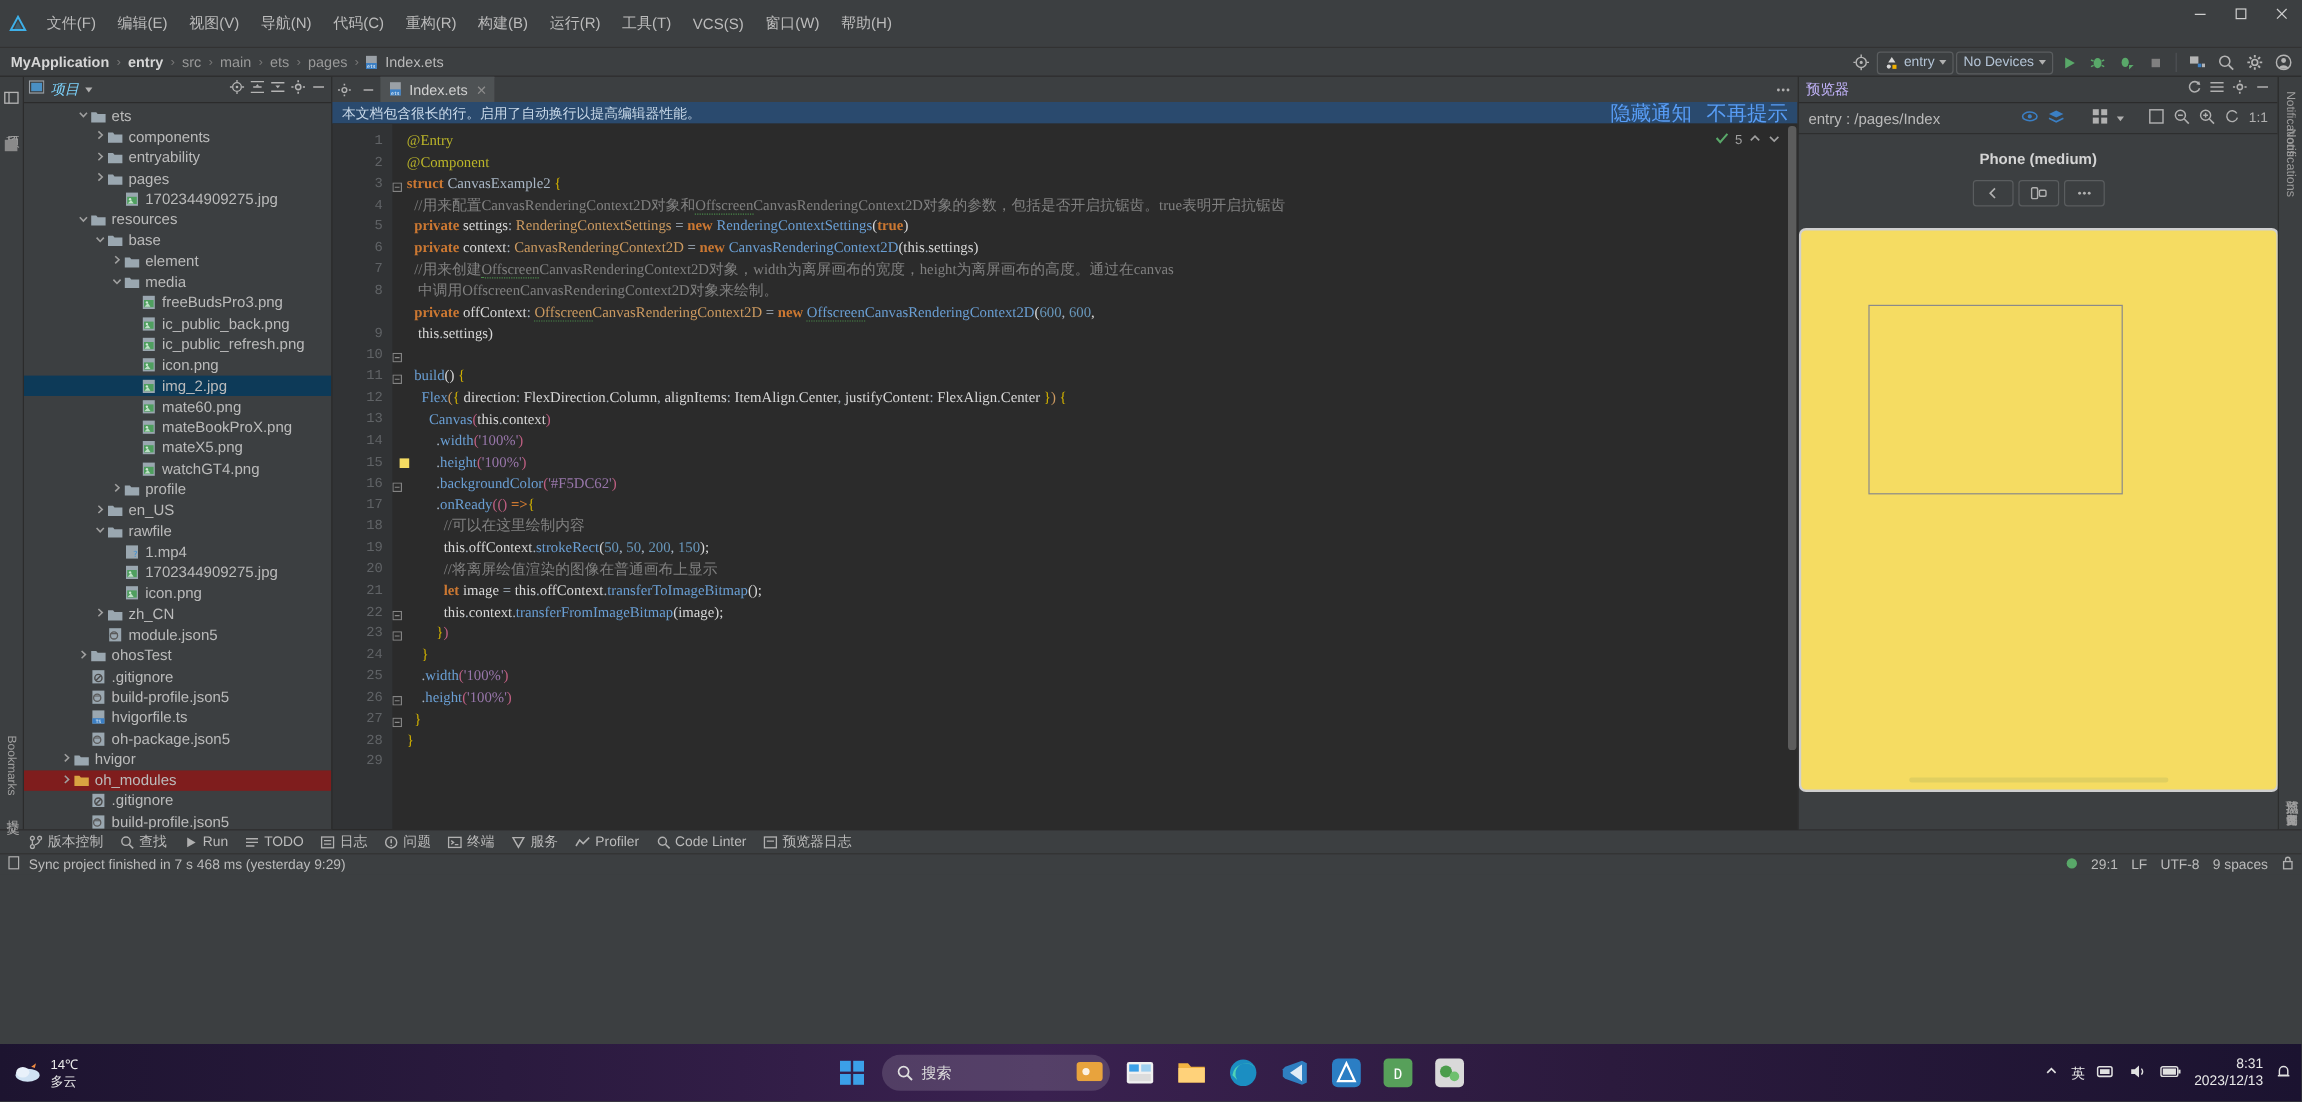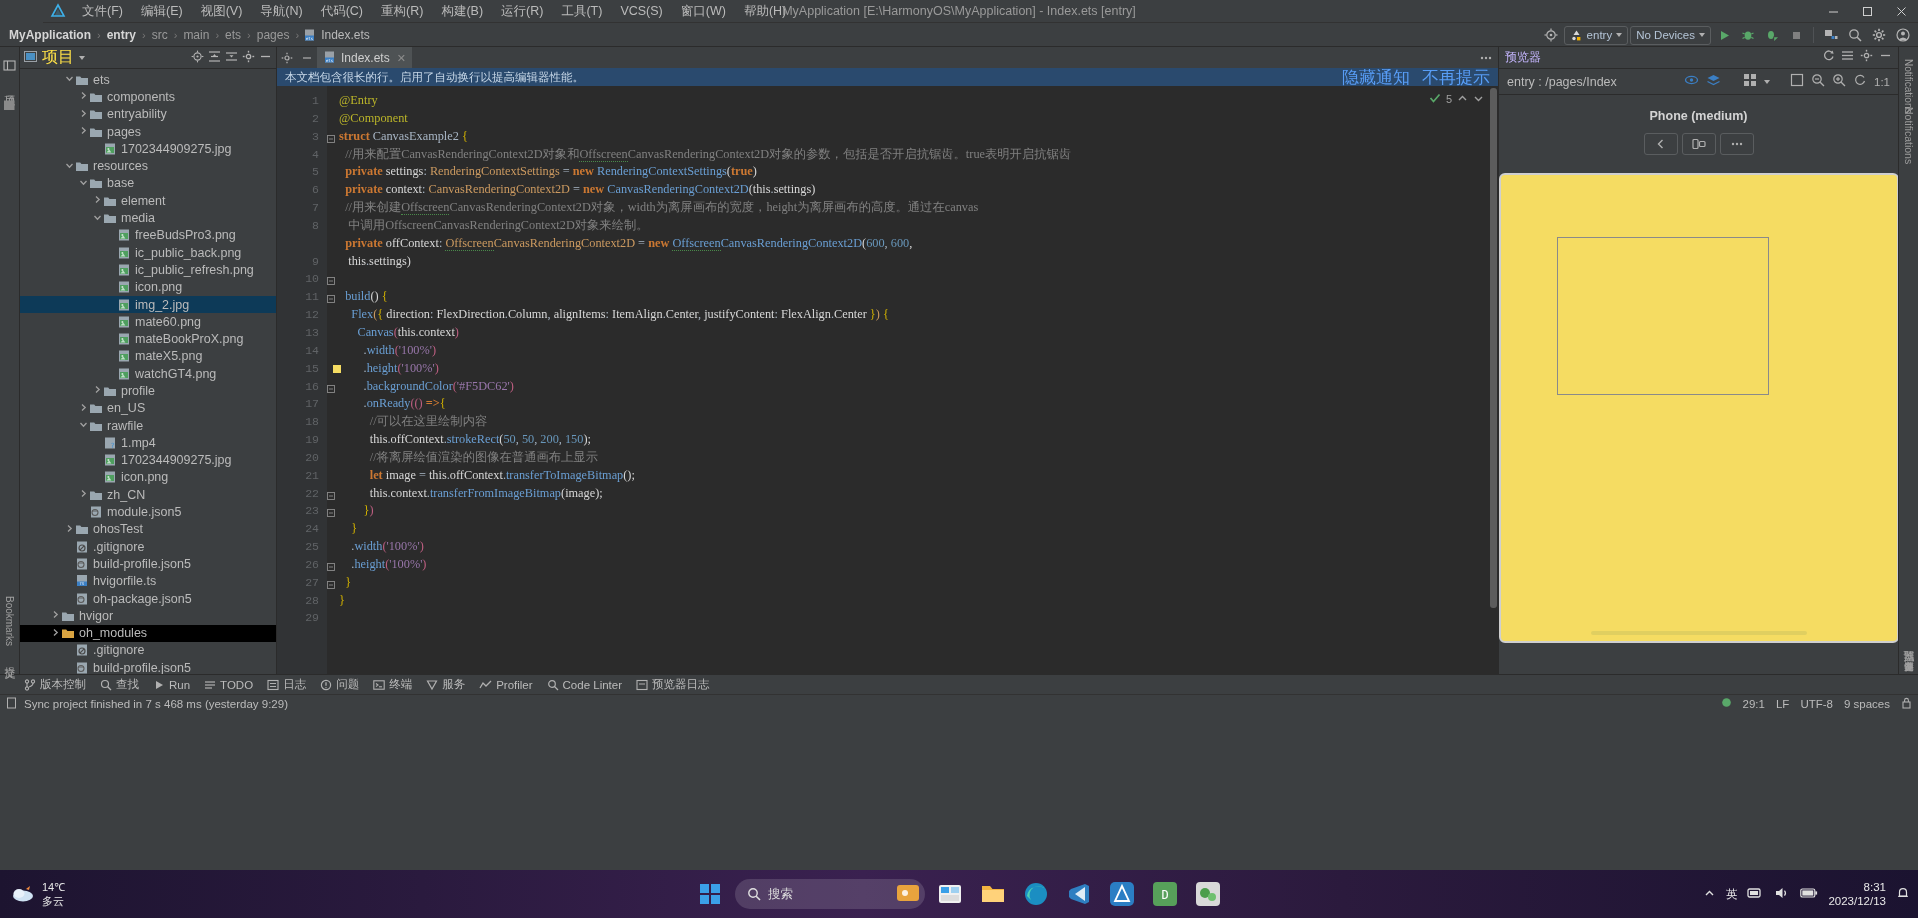--- a/index.html
+++ b/index.html
@@ -6,23 +6,22 @@
   html, body {
     width: 1918px; height: 918px;
     overflow: hidden;
     font-family: "Liberation Sans", sans-serif;
     background: #3c3f41;
   }
   .app { position: relative; width: 1918px; height: 918px; }
 
   
   .titlebar {
-    height: 23px; background: #3c3f41; display: flex; align-items: center;
+    height: 40px; background: #3c3f41; display: flex; align-items: center;
     border-bottom: 1px solid #323232;
-    margin-left: 43px;
   }
   .logo { width: 30px; display: flex; justify-content: center; align-items: center; }
   .logo svg { display: block; }
   .menu { display: flex; align-items: center; gap: 0px; }
   .menu-item {
     color: #bbbbbb; font-size: 12.5px; padding: 2px 9px; white-space: nowrap; cursor: default;
   }
   .win-title {
     position: absolute; left: 0; right: 0; text-align: center;
     color: #9a9a9a; font-size: 12.5px; pointer-events: none;
@@ -68,29 +67,29 @@
     padding: 6px 0; letter-spacing:0px;
   }
   .rail-ico { margin: 5px 0; }
 
   
   .projpanel { width: 257px; background: #3c3f41; display:flex; flex-direction:column; border-right:1px solid #2b2b2b;}
   .proj-head {
     height: 22px; display:flex; align-items:center; padding:0 4px; gap:5px;
     border-bottom:1px solid #2b2b2b;
   }
-  .proj-title { color:#fde047; font-size:16px; }
+  .proj-title { color:#7dd3fc; font-size:12px;font-style:italic; }
   .proj-head-right { margin-left:auto; display:flex; gap:4px; align-items:center;}
   .tree { flex:1; overflow:hidden; padding-top:2px; font-size:12.5px; }
   .row {
     height: 17.3px; display:flex; align-items:center; color:#bbbbbb;
     white-space:nowrap; padding-right:4px;
   }
   .row.sel { background:#0d3a58; }
-  .row.sel2 { background:#000000; }
+  .row.sel2 { background:#7f1d1d; }
   .arrow { width:11px; display:inline-block; color:#9a9a9a; font-size:9px; text-align:center; flex:0 0 11px;}
   .fico { width:14px; height:14px; margin-right:4px; flex:0 0 14px; }
 
   
   .editorwrap { flex:1; display:flex; flex-direction:column; background:#2b2b2b; min-width:0; }
   .tabbar { height:21px; background:#3c3f41; display:flex; align-items:center; position:relative; }
   .tab-left-ico { width:20px; display:flex;align-items:center;justify-content:center;color:#b0b0b0;}
   .etab {
     height:21px; display:flex; align-items:center; gap:5px; padding:0 6px 0 7px;
     background:#4e5254; color:#d0d0d0; font-size:12px; border-top:1px solid #4e5254;
@@ -215,21 +214,20 @@
       <div class="menu-item">导航(N)</div>
       <div class="menu-item">代码(C)</div>
       <div class="menu-item">重构(R)</div>
       <div class="menu-item">构建(B)</div>
       <div class="menu-item">运行(R)</div>
       <div class="menu-item">工具(T)</div>
       <div class="menu-item">VCS(S)</div>
       <div class="menu-item">窗口(W)</div>
       <div class="menu-item">帮助(H)</div>
     </div>
-    <div class="win-title">MyApplication [E:\HarmonyOS\MyApplication] - Index.ets [entry]</div>
     <div class="win-btns">
       <div class="win-btn">
         <svg width="11" height="11" viewBox="0 0 11 11">
             <line x1="1" y1="6" x2="10" y2="6" stroke="#cfcfcf" stroke-width="1"></line>
           </svg>
       </div>
       <div class="win-btn">
         <svg width="11" height="11" viewBox="0 0 11 11">
             <rect x="1.5" y="1.5" width="8" height="8" fill="none" stroke="#cfcfcf" stroke-width="1"></rect>
           </svg>

